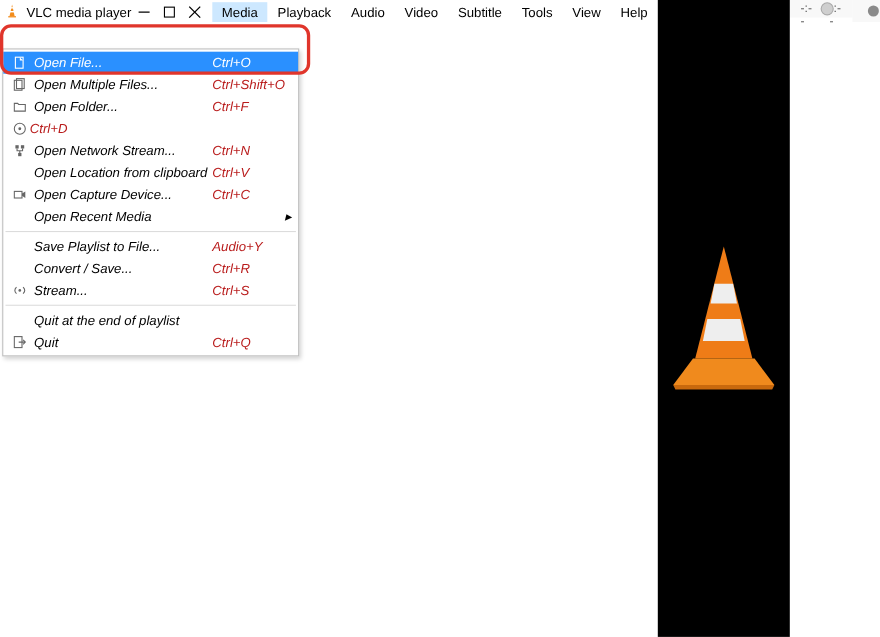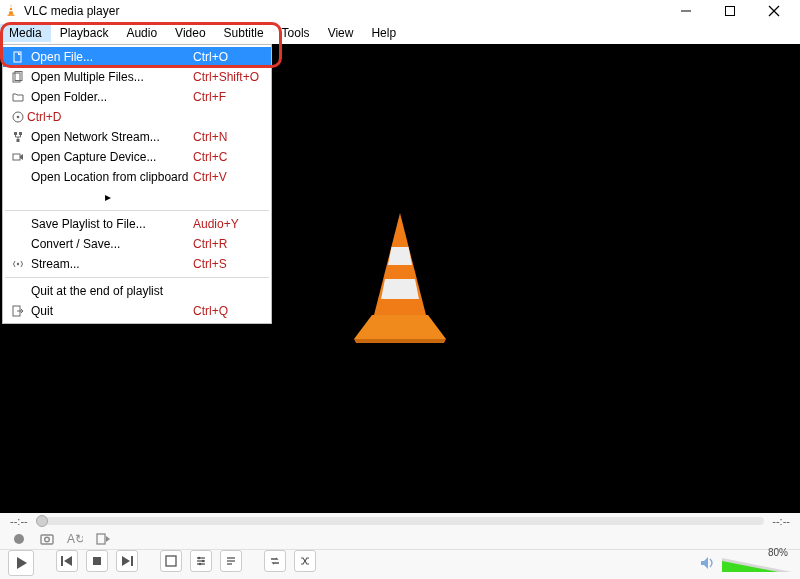--- a/index.html
+++ b/index.html
@@ -1,31 +1,31 @@
 <!DOCTYPE html>
 <html><head>
 <meta charset="utf-8">
 <style>
 * { box-sizing: border-box; margin: 0; padding: 0; font-family: "Segoe UI", Tahoma, sans-serif; font-size: 12px; }
 html, body { width: 800px; height: 579px; overflow: hidden; background: #fff; }
-.window { width: 800px; height: 579px; display: flex; flex-direction: column; background: #fff; }
+.window { width: 800px; height: 579px; display: flex; flex-direction: row; background: #fff; }
 .titlebar { height: 22px; display: flex; align-items: center; padding: 0 4px; background: #fff; }
 .titlebar .cone-small { margin-right: 6px; }
 .titlebar-title { flex: 0 0 auto; color: #000; }
 .titlebar-spacer { flex: 1; }
 .winbtn { width: 44px; height: 22px; display: flex; align-items: center; justify-content: center; color: #000; }
 .winbtn svg { width: 12px; height: 12px; }
 .menubar { height: 22px; display: flex; align-items: center; padding: 0 0; background: #fff; position: relative; }
 .menu-item { padding: 2px 9px; cursor: default; }
 .menu-item.open { background: #cde8ff; }
 .highlight-box { position: absolute; border: 3px solid #e0352b; border-radius: 10px; pointer-events: none; z-index: 40; }
 .video-area { flex: 1; background: #000; position: relative; display: flex; align-items: center; justify-content: center; }
 .cone-big { position: relative; left: 0; top: 0; }
 .dropdown { position: absolute; top: 44px; left: 2px; width: 270px; background: #fff; border: 1px solid #bfbfbf; box-shadow: 2px 2px 4px rgba(0,0,0,.18); z-index: 30; padding: 2px 0; }
-.drop-row { height: 20px; display: flex; align-items: center; padding: 0 6px; cursor: default; }
+.drop-row { height: 20px; display: flex; align-items: center; padding: 0 6px; cursor: default; font-style: italic; }
 .drop-row.highlight { background: #2a90ff; color: #fff; }
 .drop-icon { width: 18px; display: flex; justify-content: center; color: #666; }
 .drop-row.highlight .drop-icon { color: #fff; }
 .drop-label { flex: 1; padding-left: 4px; }
 .drop-shortcut { width: 72px; text-align: left; color: #b91c1c; }
 .drop-row.highlight .drop-shortcut { color: #fff; }
 .drop-arrow { width: 12px; text-align: right; color: #000; }
 .drop-sep { height: 1px; margin: 3px 2px; background: #dcdcdc; }
 .seekbar { height: 16px; display: flex; align-items: center; padding: 0 10px; gap: 8px; background: #f8f8f8; }
 .time { color: #555; font-size: 11px; }
@@ -136,36 +136,37 @@
             <rect x="2" y="1" width="3" height="3" fill="currentColor"></rect>
             <rect x="7" y="1" width="3" height="3" fill="currentColor"></rect>
             <rect x="4.5" y="8" width="3" height="3" fill="currentColor"></rect>
             <path d="M3.5 4 v2 h5 v-2 M6 6 v2" stroke="currentColor" fill="none"></path>
           </svg>
         </span>
         <span class="drop-label">Open Network Stream...</span>
         <span class="drop-shortcut">Ctrl+N</span>
       </div>
       <div class="drop-row">
+        <span class="drop-icon"></span>
+        <span class="drop-label">Open Location from clipboard</span>
+        <span class="drop-shortcut">Ctrl+V</span>
+      </div>
+      <div class="drop-row">
         <span class="drop-icon">
           <svg width="12" height="12" viewBox="0 0 12 12">
             <rect x="1" y="3" width="7" height="6" fill="none" stroke="currentColor"></rect>
             <polygon points="8,5 11,3 11,9 8,7" fill="currentColor"></polygon>
           </svg>
         </span>
         <span class="drop-label">Open Capture Device...</span>
         <span class="drop-shortcut">Ctrl+C</span>
       </div>
       <div class="drop-row">
         <span class="drop-icon"></span>
-        <span class="drop-label">Open Location from clipboard</span>
-        <span class="drop-shortcut">Ctrl+V</span>
-      </div>
-      <div class="drop-row">
-        <span class="drop-icon"></span>
+        <span class="drop-label">Open Recent Media</span>
         <span class="drop-shortcut"></span>
         <span class="drop-arrow">▸</span>
       </div>
       <div class="drop-sep"></div>
       <div class="drop-row">
         <span class="drop-icon"></span>
         <span class="drop-label">Save Playlist to File...</span>
         <span class="drop-shortcut">Audio+Y</span>
       </div>
       <div class="drop-row">

